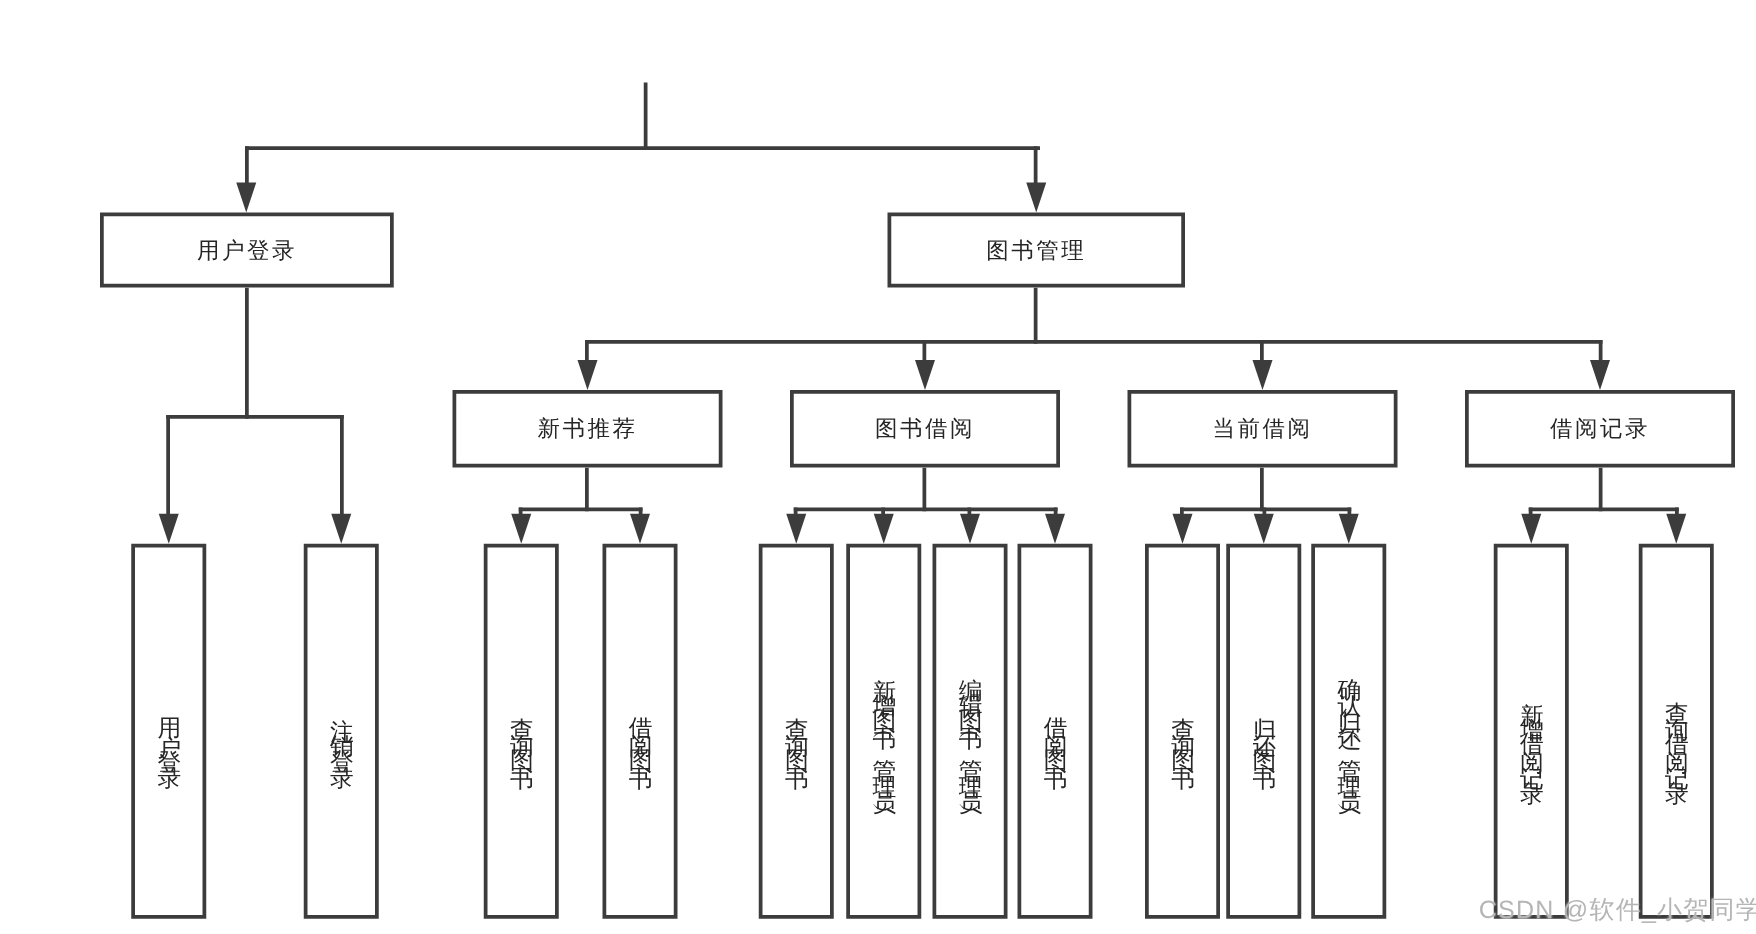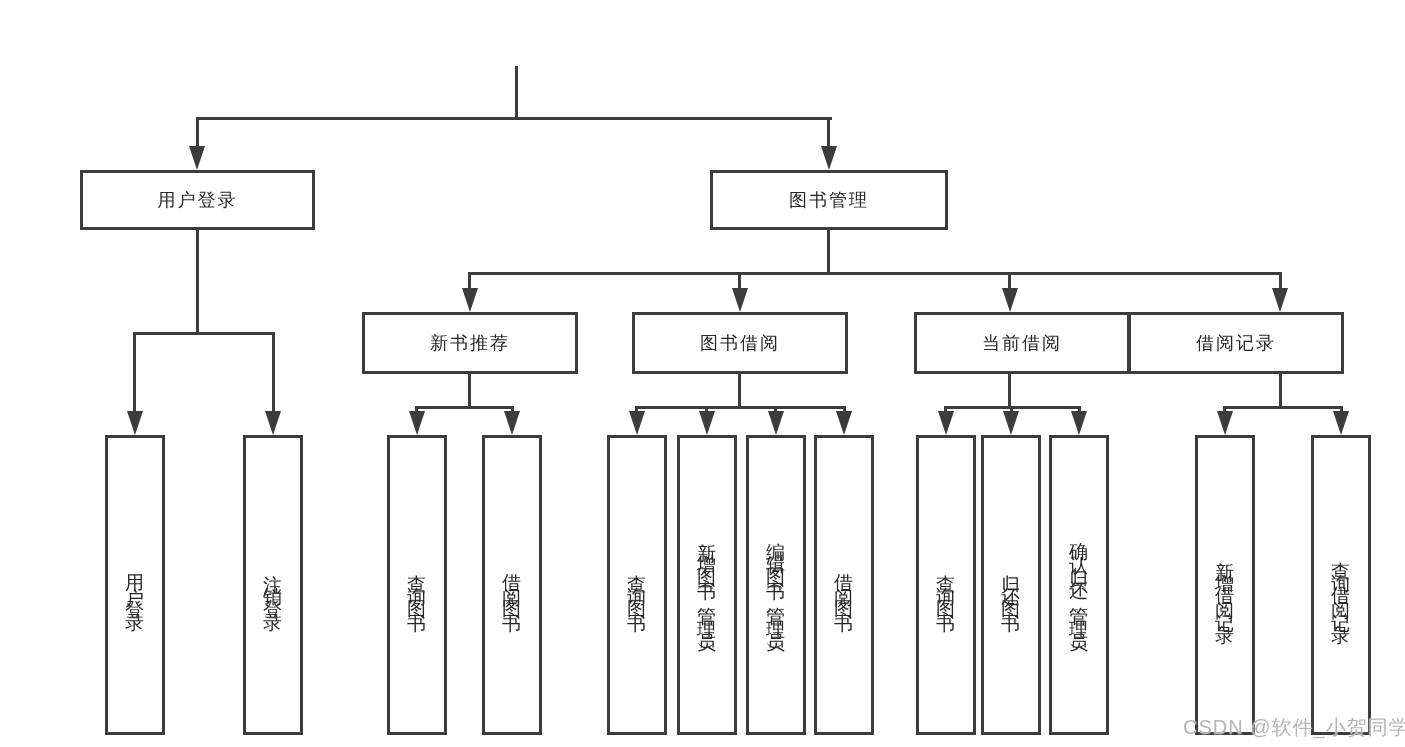--- a/index.html
+++ b/index.html
@@ -70,24 +70,24 @@
   <div class="ar" style="left:1002px;top:288px;"></div>
   <div class="ln" style="left:1279px;top:272px;width:3px;height:18px;"></div>
   <div class="ar" style="left:1272px;top:288px;"></div>
 
   <div class="box" style="left:362px;top:312px;width:216px;height:62px;">
     <span>新书推荐</span>
   </div>
   <div class="box" style="left:632px;top:312px;width:216px;height:62px;">
     <span>图书借阅</span>
   </div>
-  <div class="box" style="left:902px;top:312px;width:216px;height:62px;margin-left:12px;">
+  <div class="box" style="left:902px;top:312px;width:216px;height:62px;">
     <span>当前借阅</span>
   </div>
-  <div class="box" style="left:1128px;top:312px;width:216px;height:62px;">
+  <div class="box" style="left:1172px;top:312px;width:216px;height:62px;">
     <span>借阅记录</span>
   </div>
 
   <div class="ln" style="left:468px;top:374px;width:3px;height:35px;"></div>
   <div class="ln" style="left:415px;top:406px;width:99px;height:3px;"></div>
   <div class="ln" style="left:415px;top:406px;width:3px;height:8px;"></div>
   <div class="ar" style="left:409px;top:411px;"></div>
   <div class="ln" style="left:511px;top:406px;width:3px;height:8px;"></div>
   <div class="ar" style="left:504px;top:411px;"></div>
 

